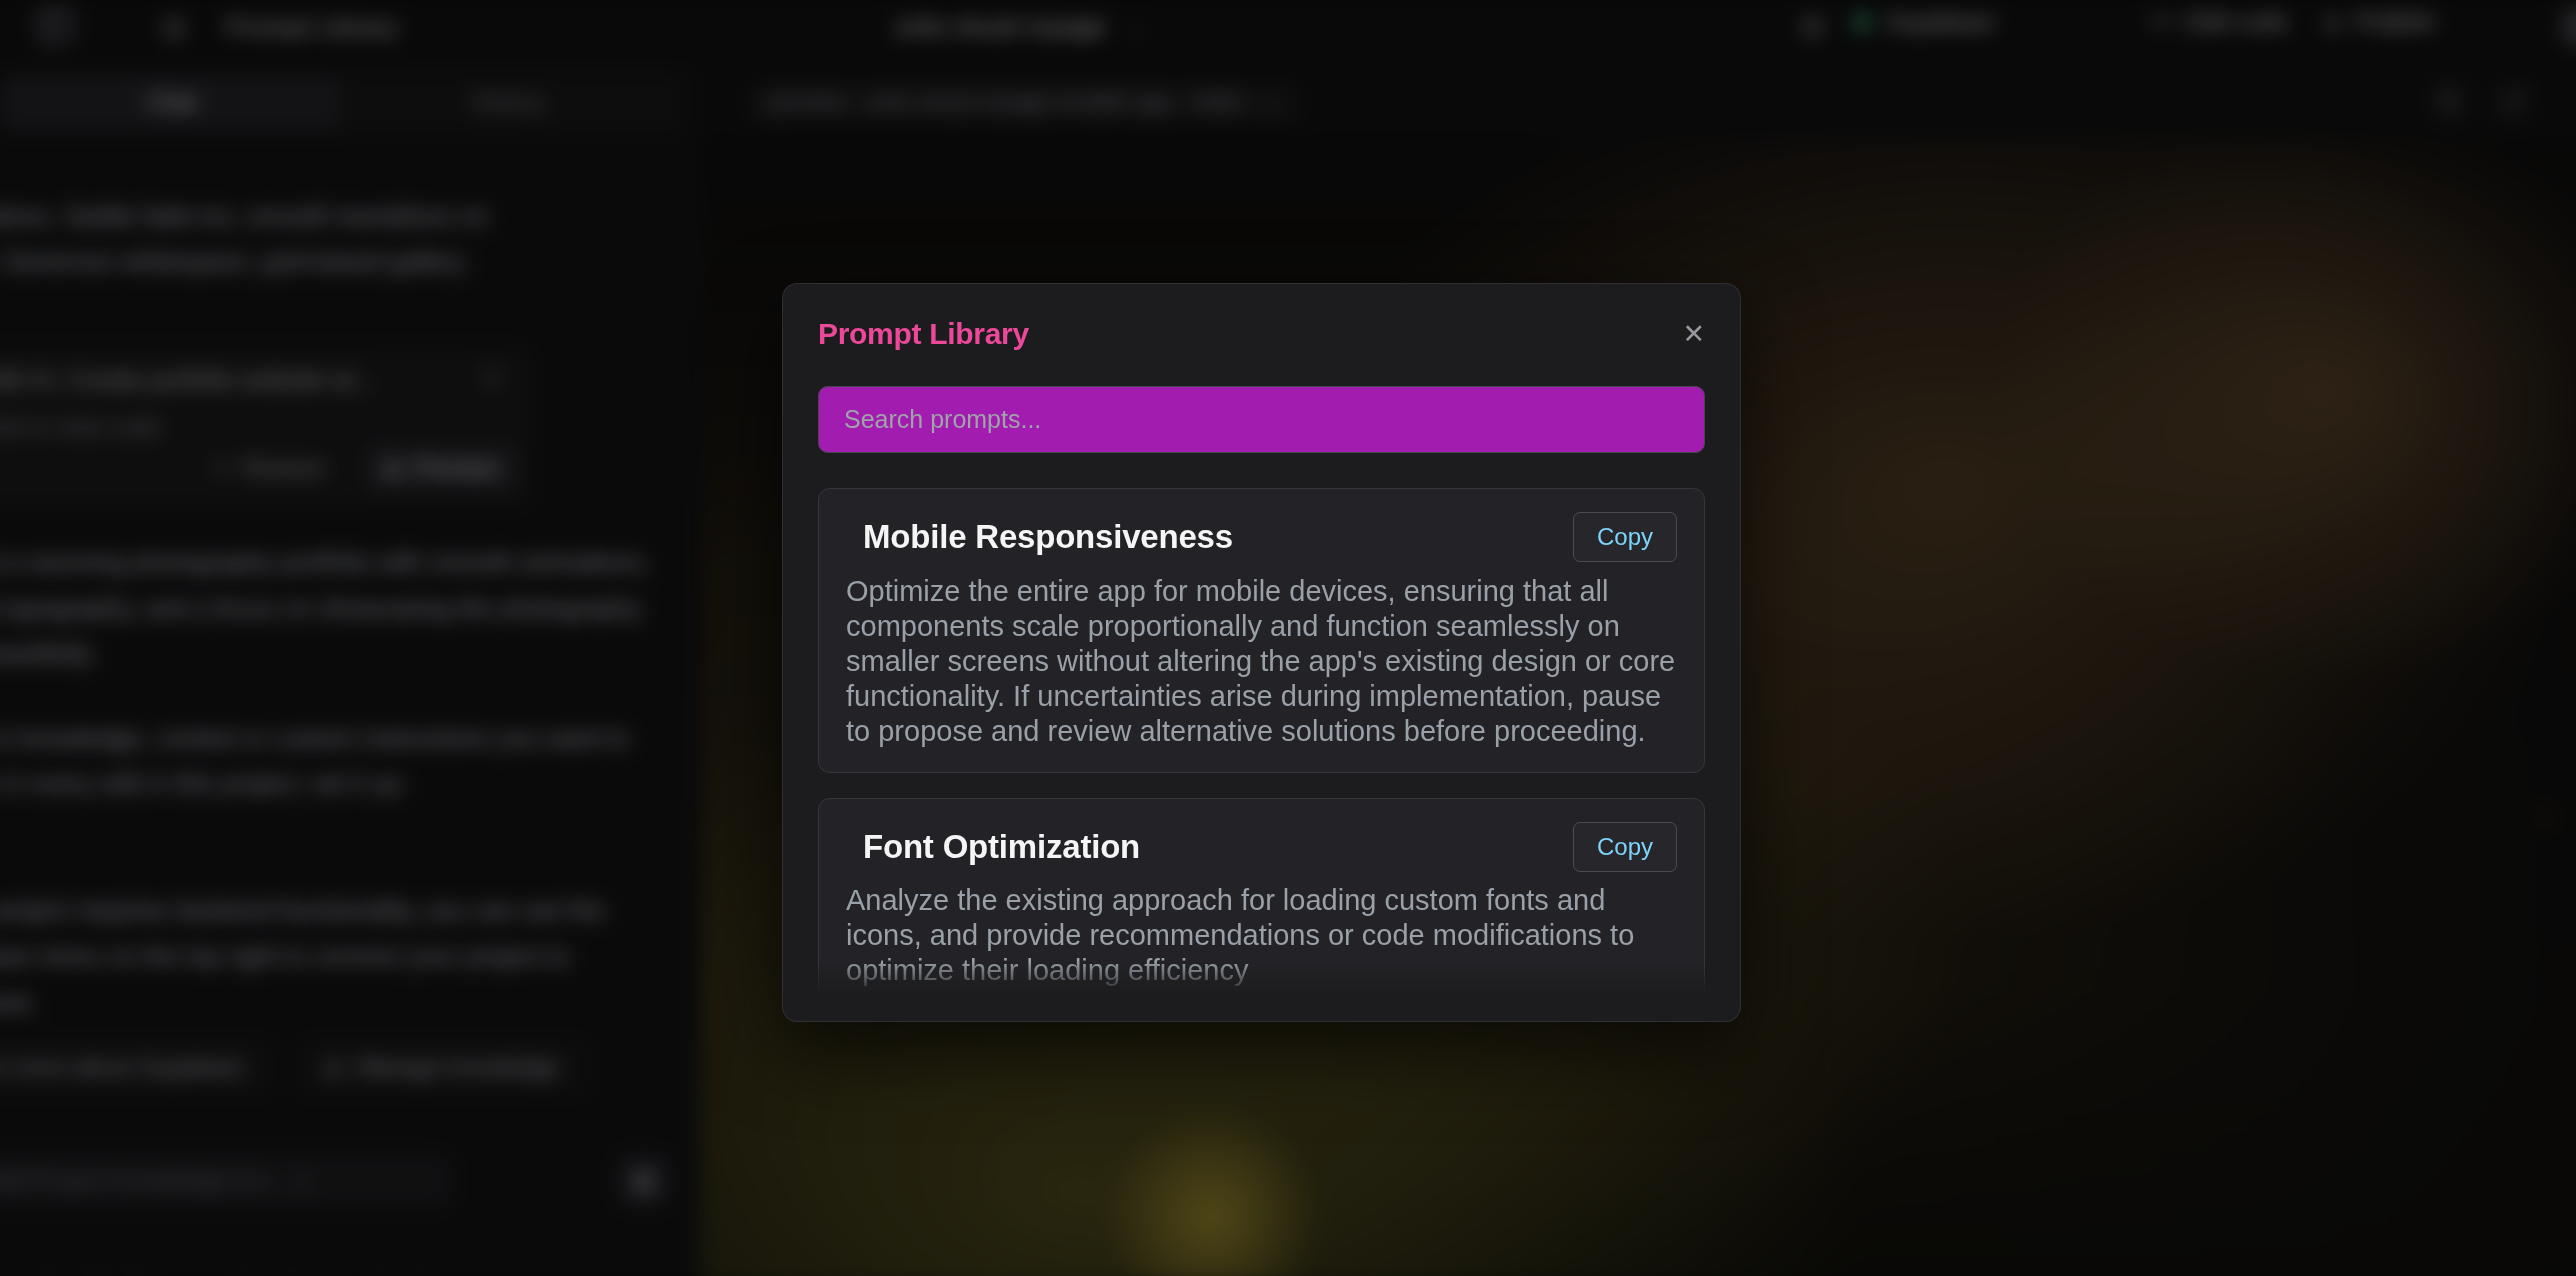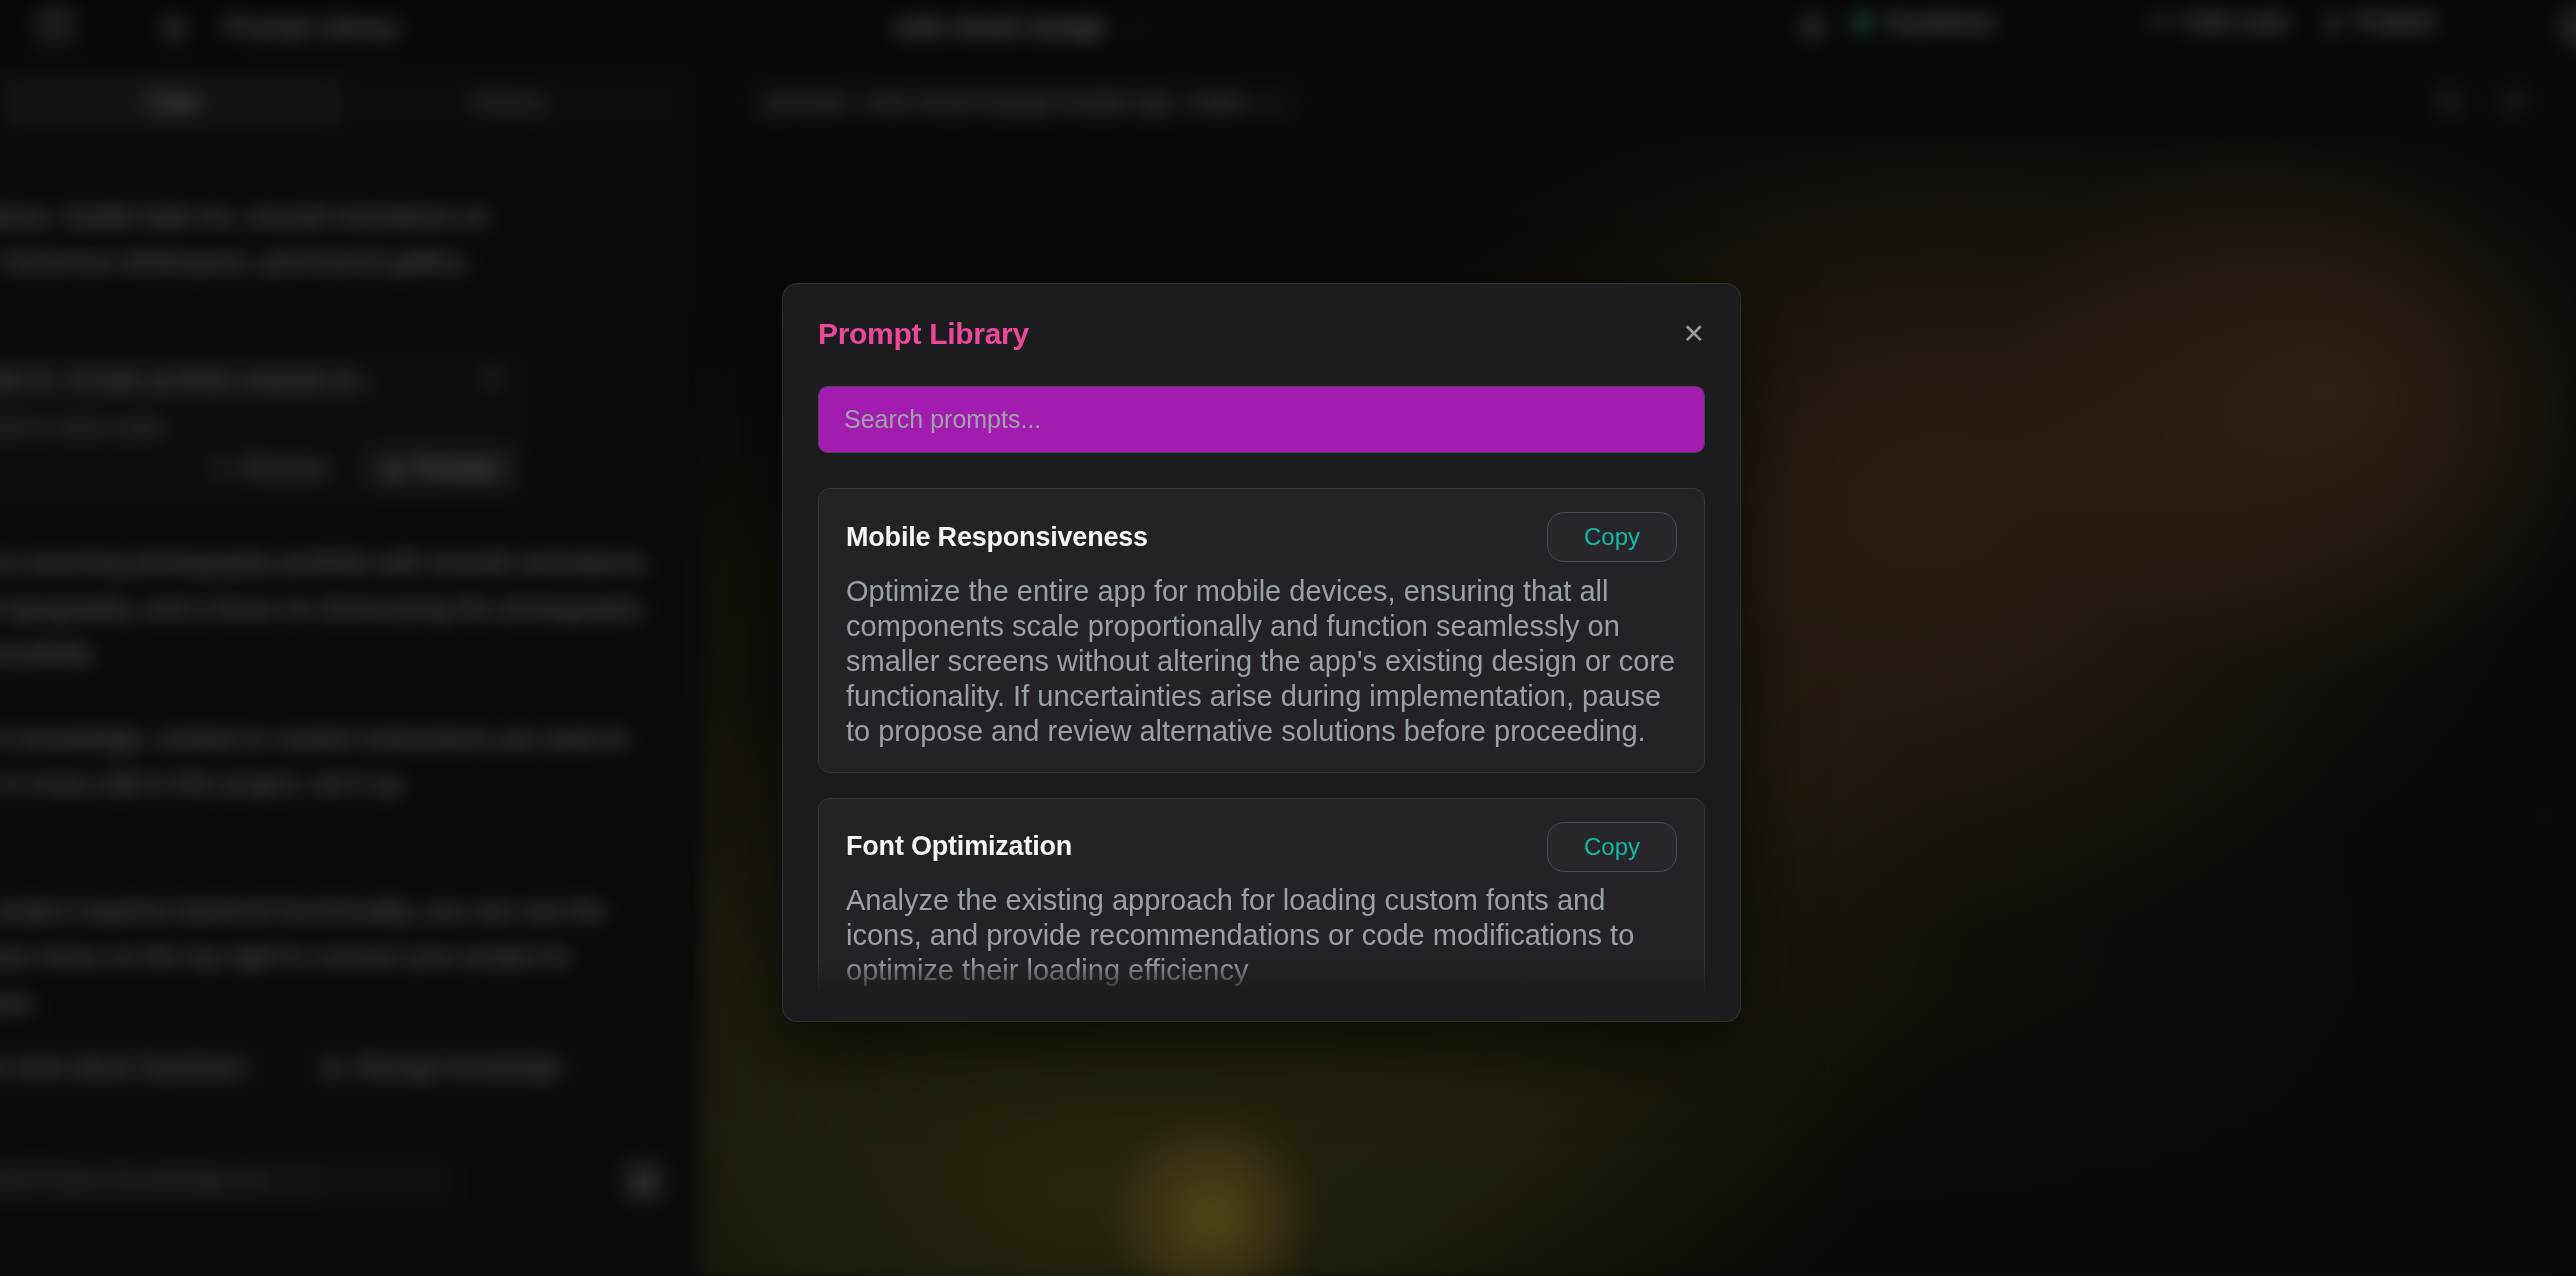--- a/index.html
+++ b/index.html
@@ -76,23 +76,23 @@
   .m-title { font-size:30px; font-weight:700; color:#ec4899; letter-spacing:-0.3px; }
   .m-close { color:#98989e; font-size:27px; line-height:27px; padding-top:3.9px; cursor:pointer; }
   .m-search { margin-top:25px; width:100%; height:67px; background:#a21caf; border:1px solid #46464e; border-radius:9.6px;
     padding:0 25px; font-size:25px; color:#e4e4e7; outline:none; font-family:"Liberation Sans", sans-serif; }
   .m-search::placeholder { color:#9fa4ab; }
   .cards { position:relative; margin-top:35px; height:506px; overflow:hidden; display:flex; flex-direction:column; gap:25px; }
   .cards::after { content:""; position:absolute; left:0; right:0; bottom:0; height:33px;
     background:linear-gradient(180deg, rgba(28,28,30,0), rgba(28,28,30,0.95)); pointer-events:none; }
   .pcard { flex:none; background:#232327; border:1px solid #36363c; border-radius:11.6px; padding:23px 27px; }
   .pcard-head { display:flex; justify-content:space-between; align-items:center; height:50px; }
-  .pcard-title { font-size:27px; font-weight:700; color:#f5f5f6; letter-spacing:-0.2px; }
-  .copy-btn { height:50px; padding:0 36px; border:1px solid #4a4a52; border-radius:17px; background:rgba(255,255,255,0.02);
-    color:#14b8a6; font-size:24px; display:flex; align-items:center; cursor:pointer; }
+  .pcard-title { font-size:33px; font-weight:700; color:#f5f5f6; letter-spacing:-0.2px;margin-left:17px; }
+  .copy-btn { height:50px; padding:0 23px; border:1px solid #4a4a52; border-radius:7px; background:rgba(255,255,255,0.02);
+    color:#7dd3fc; font-size:24px; display:flex; align-items:center; cursor:pointer; }
   .pcard-desc { margin-top:11.6px; font-size:29px; line-height:35px; color:#9aa0a8; }
 </style>
 </head>
 <body>
 
 <div class="stage">
 
   <div class="bg">
 
     <div class="topbar">

